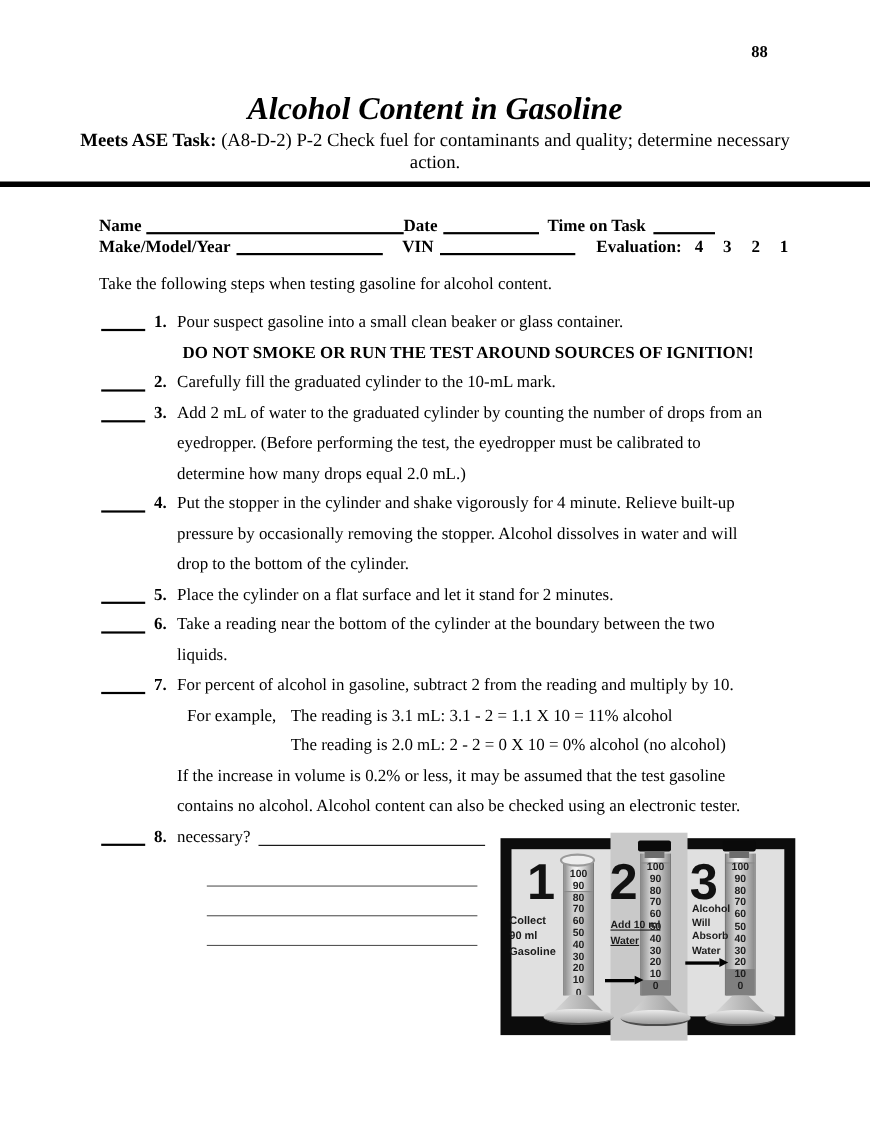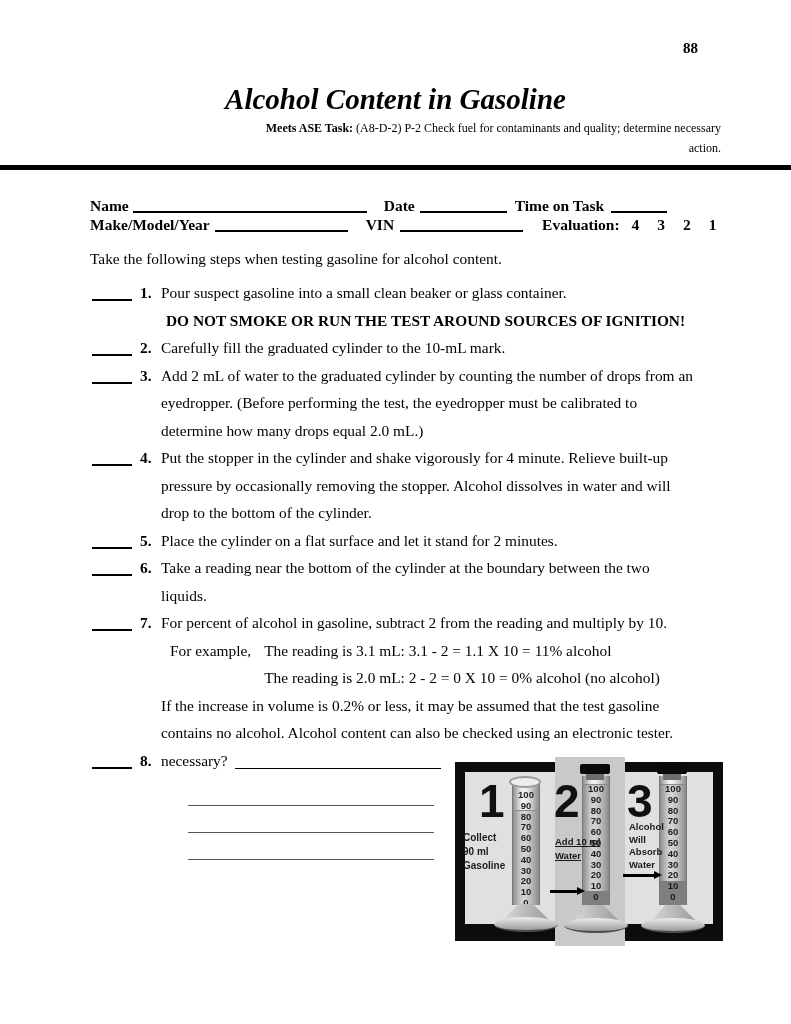--- a/index.html
+++ b/index.html
@@ -3,21 +3,21 @@
 <meta charset="utf-8">
 <style>
   html,body{margin:0;padding:0;}
   body{
     width:791px;height:1024px;background:#ffffff;color:#000;
     font-family:"Liberation Serif", serif;font-size:15.4px;
     position:relative;overflow:hidden;
   }
   .pagenum{position:absolute;top:40px;right:93px;font-weight:bold;font-size:15px;}
   .title{text-align:center;font-weight:bold;font-size:29px;line-height:31px;margin:84px 0 3px 0;font-style:italic;}
-  .ase{text-align:right;font-size:12px;line-height:20px;margin:0 70px;}
+  .ase{text-align:center;font-size:17px;line-height:20px;margin:0 70px;}
   .ase b{font-weight:bold;}
   .rule{height:5px;background:#000;margin-top:7px;width:791px;}
   .formrow{display:flex;font-weight:bold;margin-left:90px;font-size:15.5px;line-height:19px;}
   .row1{margin-top:26px;}
   .row2{}
   .fblank{border-bottom:2px solid #000;height:15px;display:inline-block;}
   .evalnums{display:flex;gap:18px;margin-left:12px;}
   .intro{margin:16px 0 0 90px;}
   .steps{margin:11px 60px 0 92px;}
   .step{display:flex;line-height:27.5px;}
@@ -95,21 +95,21 @@
   <b>Meets ASE Task:</b>
   <span>(A8-D-2) P-2  Check fuel for contaminants and quality; determine necessary</span><br>
   <span>action.</span>
 </div>
 
 <div class="rule"></div>
 
 <div class="formrow row1">
   <span>Name</span>
   <span class="fblank" style="width:234px;margin-left:4px;"></span>
-  <span style="margin-left:17px;">Date</span>
+  <span style="">Date</span>
   <span class="fblank" style="width:87px;margin-left:5px;"></span>
   <span style="margin-left:8px;">Time on Task</span>
   <span class="fblank" style="width:56px;margin-left:7px;"></span>
 </div>
 
 <div class="formrow row2">
   <span>Make/Model/Year</span>
   <span class="fblank" style="width:133px;margin-left:5px;"></span>
   <span style="margin-left:18px;">VIN</span>
   <span class="fblank" style="width:123px;margin-left:6px;"></span>

